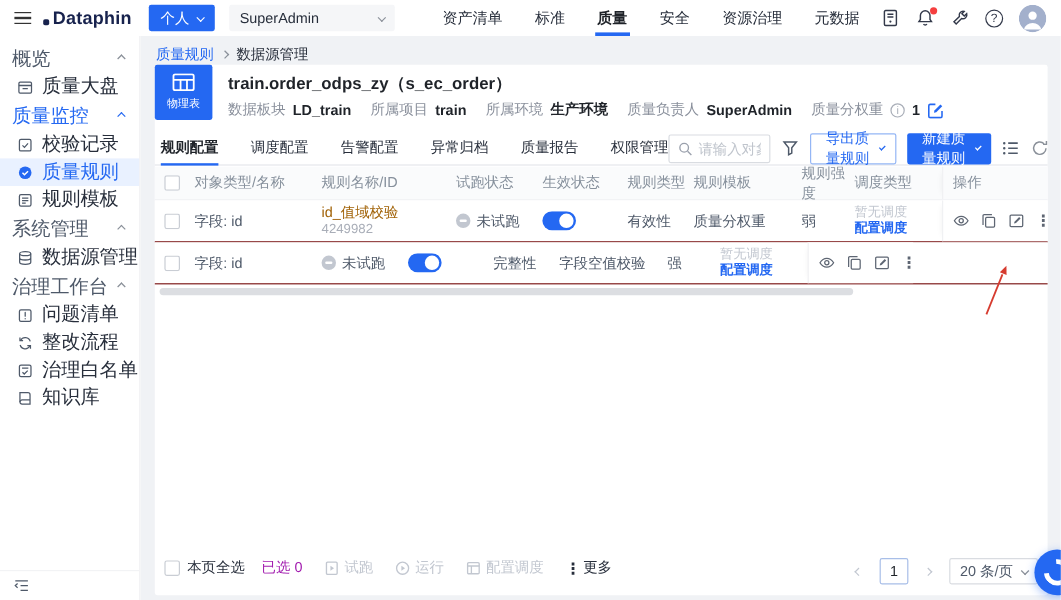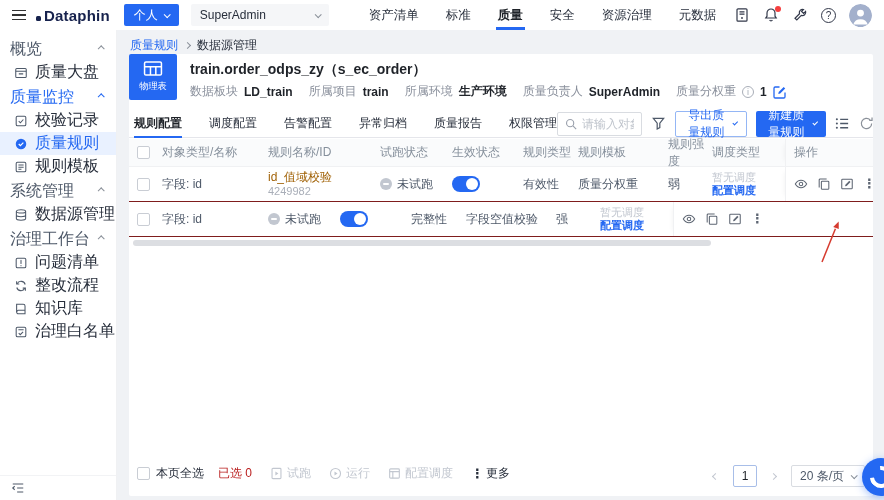--- a/index.html
+++ b/index.html
@@ -110,21 +110,21 @@
   .sched-link { color:#2468F2; font-weight:600; cursor:pointer; }
   .ops { display:flex; align-items:center; gap:9px; color:#5E6673; }
   .op-ico { width:14px; height:14px; cursor:pointer; display:flex; align-items:center; justify-content:center; }
   .op-ico svg { width:14px; height:14px; }
   .dots-v { font-size:13px; font-weight:700; color:#5E6673; cursor:pointer; letter-spacing:0; line-height:12px; }
   .hscroll { position:absolute; left:4px; top:186px; width:578px; height:6px; border-radius:3px; background:#DCDEE2; cursor:pointer; }
 
   
   .cfoot { position:absolute; left:8px; right:8px; bottom:5px; height:26px; display:flex; align-items:flex-start; font-size:12px; }
   .cfoot .sel-all { display:flex; align-items:center; gap:6px; color:#272E3B; }
-  .sel-count { margin-left:14px; color:#b91c1c; }
+  .sel-count { margin-left:14px; color:#a21caf; }
   .f-act { display:flex; align-items:center; gap:4px; margin-left:18px; color:#C2C7D0; cursor:not-allowed; }
   .f-act svg { width:13px; height:13px; }
   .f-more { display:flex; align-items:center; gap:2px; margin-left:18px; color:#272E3B; cursor:pointer; }
   .pager { margin-left:auto; display:flex; align-items:center; gap:8px; }
   .pg-chev { width:18px; height:18px; display:flex; align-items:center; justify-content:center; cursor:pointer; }
   .pg-num { width:24px; height:22px; border:1px solid #A8BEE8; border-radius:2px; color:#1F2329; display:flex; align-items:center; justify-content:center; cursor:pointer; }
   .pg-size { height:22px; border:1px solid #D9DCE1; border-radius:2px; color:#4E5969; display:flex; align-items:center; gap:7px; padding:0 8px; cursor:pointer; white-space:nowrap; }
 
   
   .arrow-svg { position:absolute; left:812px; top:216px; z-index:40; pointer-events:none; }
@@ -269,34 +269,34 @@
           <svg viewBox="0 0 16 16" fill="none" stroke="currentColor" stroke-width="1.2">
             <path d="M12.8 6.3a5 5 0 0 0-9.2-1M3.2 9.7a5 5 0 0 0 9.2 1"></path>
             <path d="M3 2.6v3h3M13 13.4v-3h-3"></path>
           </svg>
         </span>
       <span>整改流程</span>
     </div>
     <div class="side-item">
       <span class="sicon">
           <svg viewBox="0 0 16 16" fill="none" stroke="currentColor" stroke-width="1.2">
+            <rect x="2.5" y="2.5" width="11" height="11" rx="1.5"></rect>
+            <path d="M5 5.5h6M5.4 9.4l1.7 1.7 3.3-3.3"></path>
+          </svg>
+        </span>
+      <span>治理白名单</span>
+    </div>
+    <div class="side-item">
+      <span class="sicon">
+          <svg viewBox="0 0 16 16" fill="none" stroke="currentColor" stroke-width="1.2">
             <path d="M3 2.5h7.6a2 2 0 0 1 2 2v9H5a2 2 0 0 1-2-2z"></path>
             <path d="M3 11.5a2 2 0 0 1 2-2h7.6"></path>
           </svg>
         </span>
       <span>知识库</span>
-    </div>
-    <div class="side-item">
-      <span class="sicon">
-          <svg viewBox="0 0 16 16" fill="none" stroke="currentColor" stroke-width="1.2">
-            <rect x="2.5" y="2.5" width="11" height="11" rx="1.5"></rect>
-            <path d="M5 5.5h6M5.4 9.4l1.7 1.7 3.3-3.3"></path>
-          </svg>
-        </span>
-      <span>治理白名单</span>
     </div>
     <div class="side-foot">
       <svg viewBox="0 0 16 16" fill="none" stroke="#4E5969" stroke-width="1.2">
           <path d="M2 3.5h12M7 8h7M7 12.5h7"></path>
           <path d="M4.2 6l-2.2 2 2.2 2"></path>
         </svg>
     </div>
   </aside>
 
   <main class="main">

